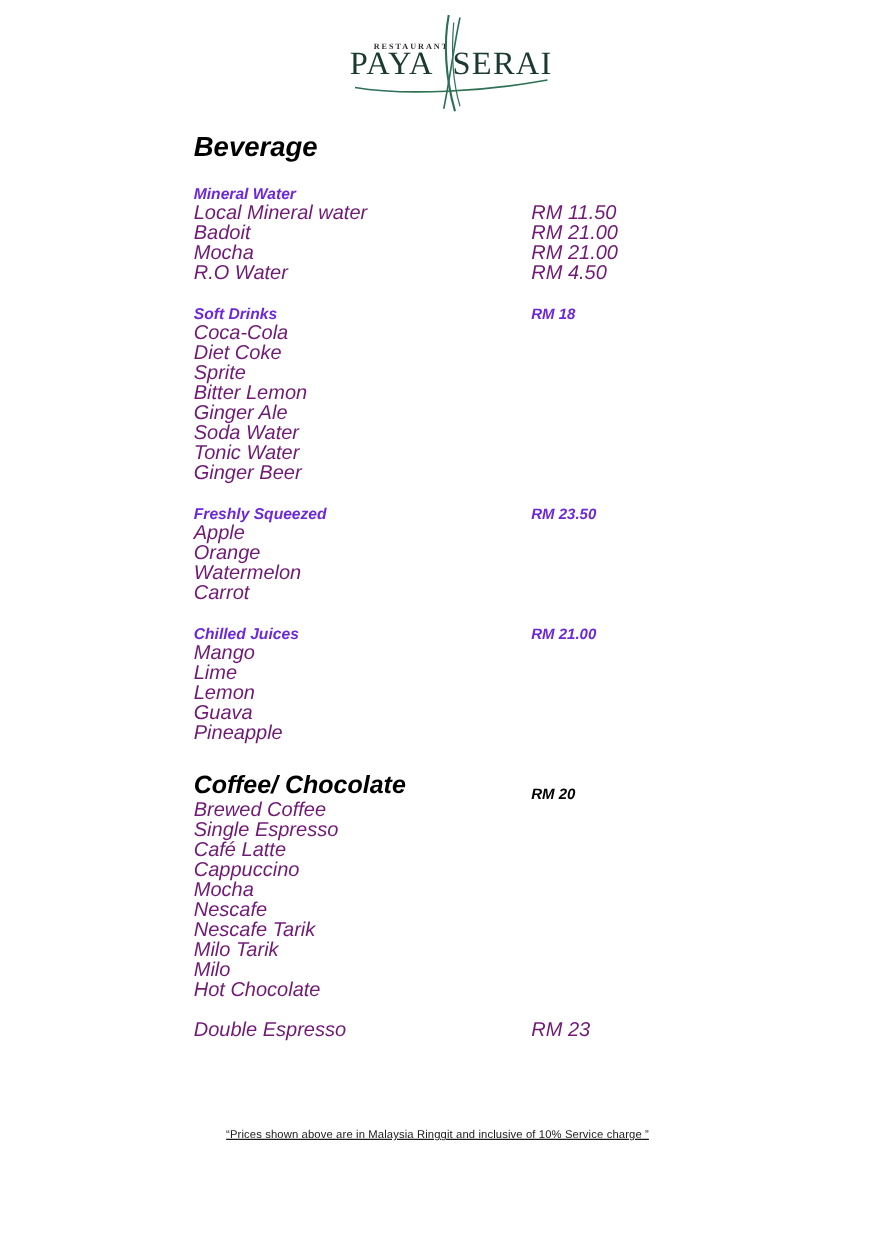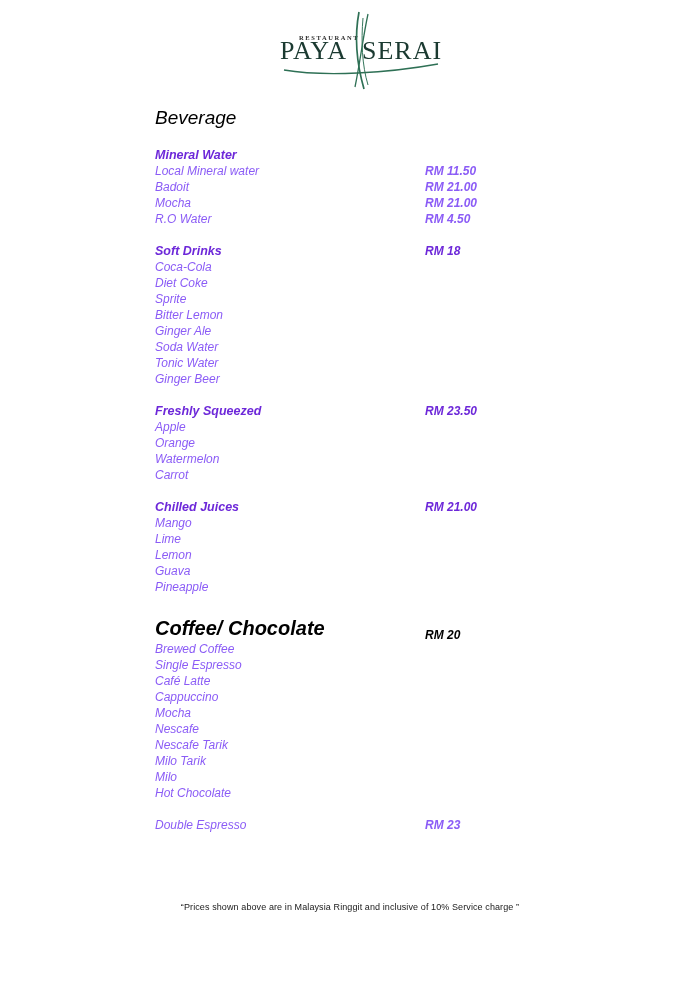--- a/index.html
+++ b/index.html
@@ -30,50 +30,51 @@
     color:#1b3a31; white-space:nowrap;
   }
   .logo-svg { position:absolute; left:0; top:0; }
 
   
   .menu {
     position:absolute; left:155px; top:106px; width:340px;
     font-style:italic;
   }
   .menu-heading {
-    font-size:19px; font-weight:normal; line-height:24px;
+    font-size:22px; font-weight:bold; line-height:24px;
     margin-bottom:17px; color:#000;
   }
   .section { margin-bottom:16px; }
   .section-header {
     position:relative; line-height:16px;
     font-size:12.5px; font-weight:bold; color:#6d28d9;
   }
   .section-price {
     position:absolute; left:270px; top:0;
     font-size:12px; font-weight:bold; white-space:nowrap;text-align:right;
   }
-  .menu-row { position:relative; line-height:16px; font-size:12px; color:#8b5cf6; }
+  .menu-row { position:relative; line-height:16px; font-size:16px; color:#701a75; }
   .item-price {
     position:absolute; left:270px; top:0;
-    font-weight:bold; white-space:nowrap;
+    font-weight:normal; white-space:nowrap;
   }
   .coffee-header {
     position:relative; font-size:20px; font-weight:bold;
     line-height:26px; color:#000; margin-top:20px;
   }
   .coffee-header .section-price { top:7px; }
   .coffee-section { margin-bottom:0; }
   .standalone { margin-top:16px; }
 
   
   .footer-note {
     position:absolute; left:0; top:902px; width:100%;
     text-align:center; font-size:9px; color:#1a1a1a;
     letter-spacing:0.1px;
+    text-decoration:underline;
   }
 </style>
 </head>
 <body>
 
 <div class="page">
 
   <div class="logo">
     <span class="logo-restaurant">RESTAURANT</span>
     <div class="logo-brand">

